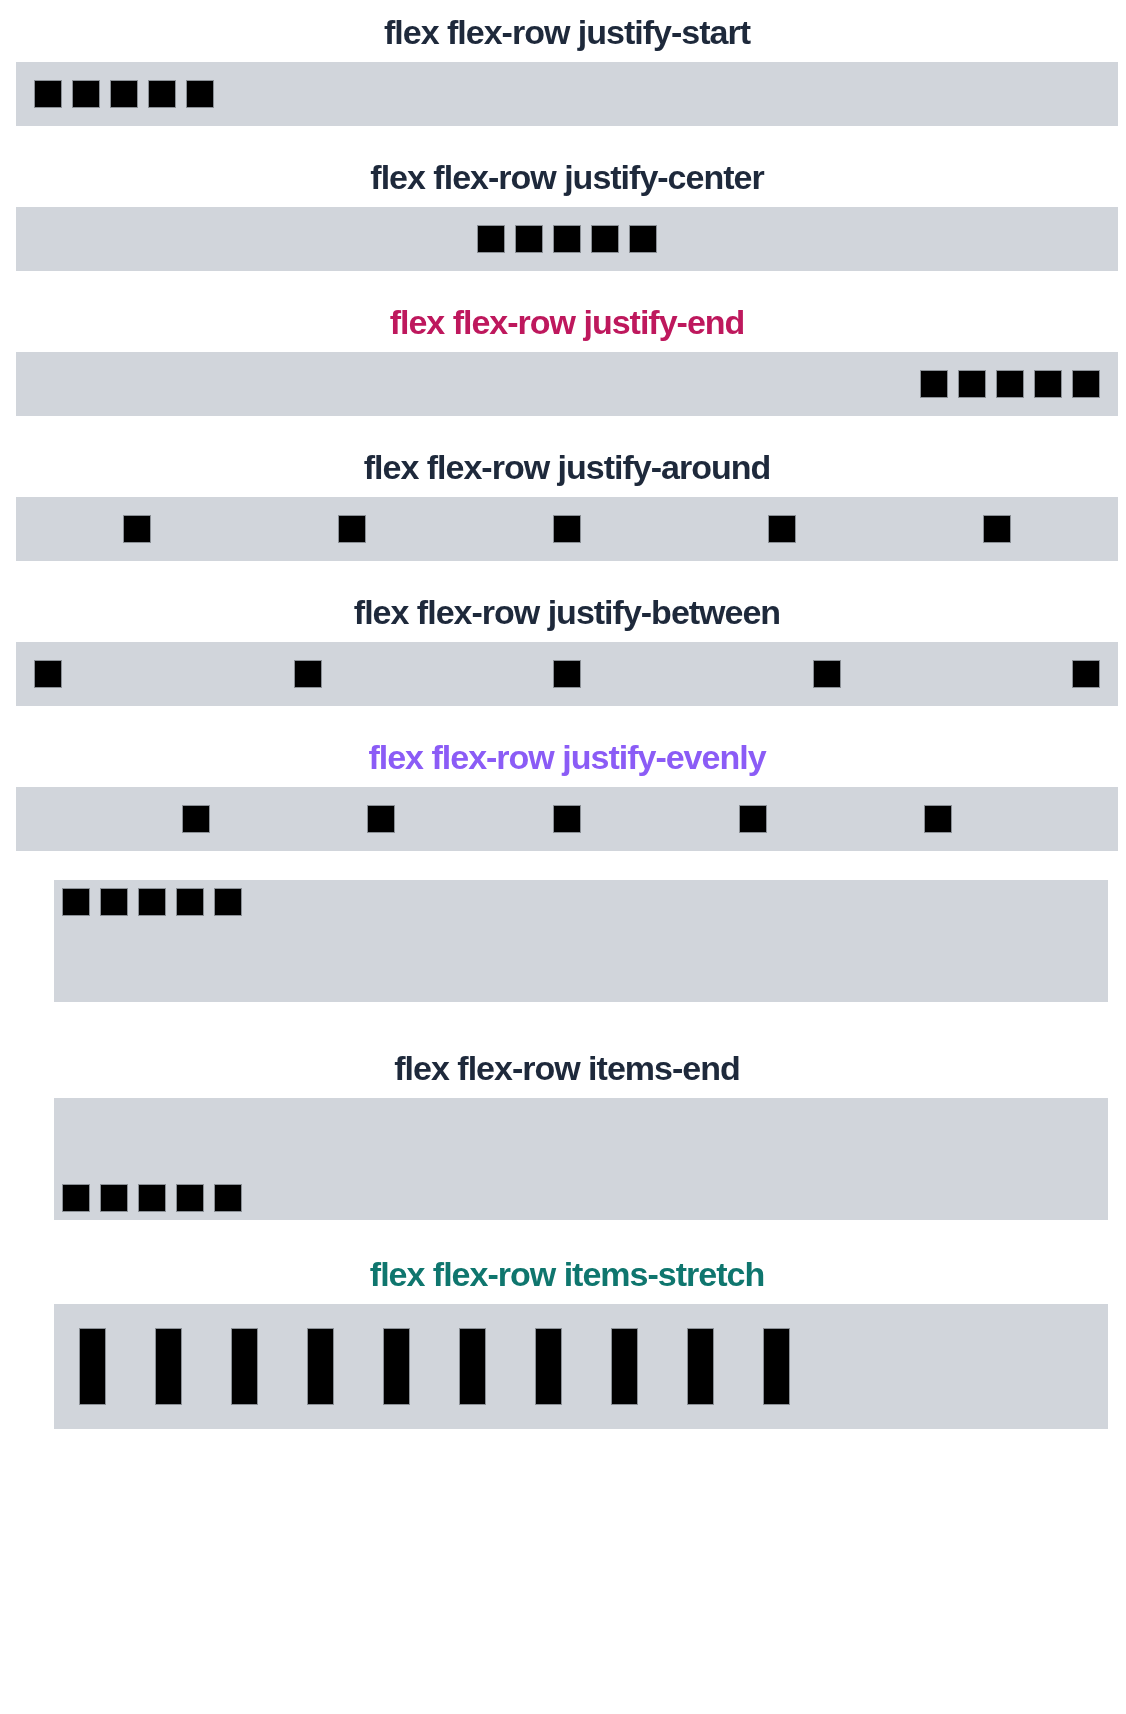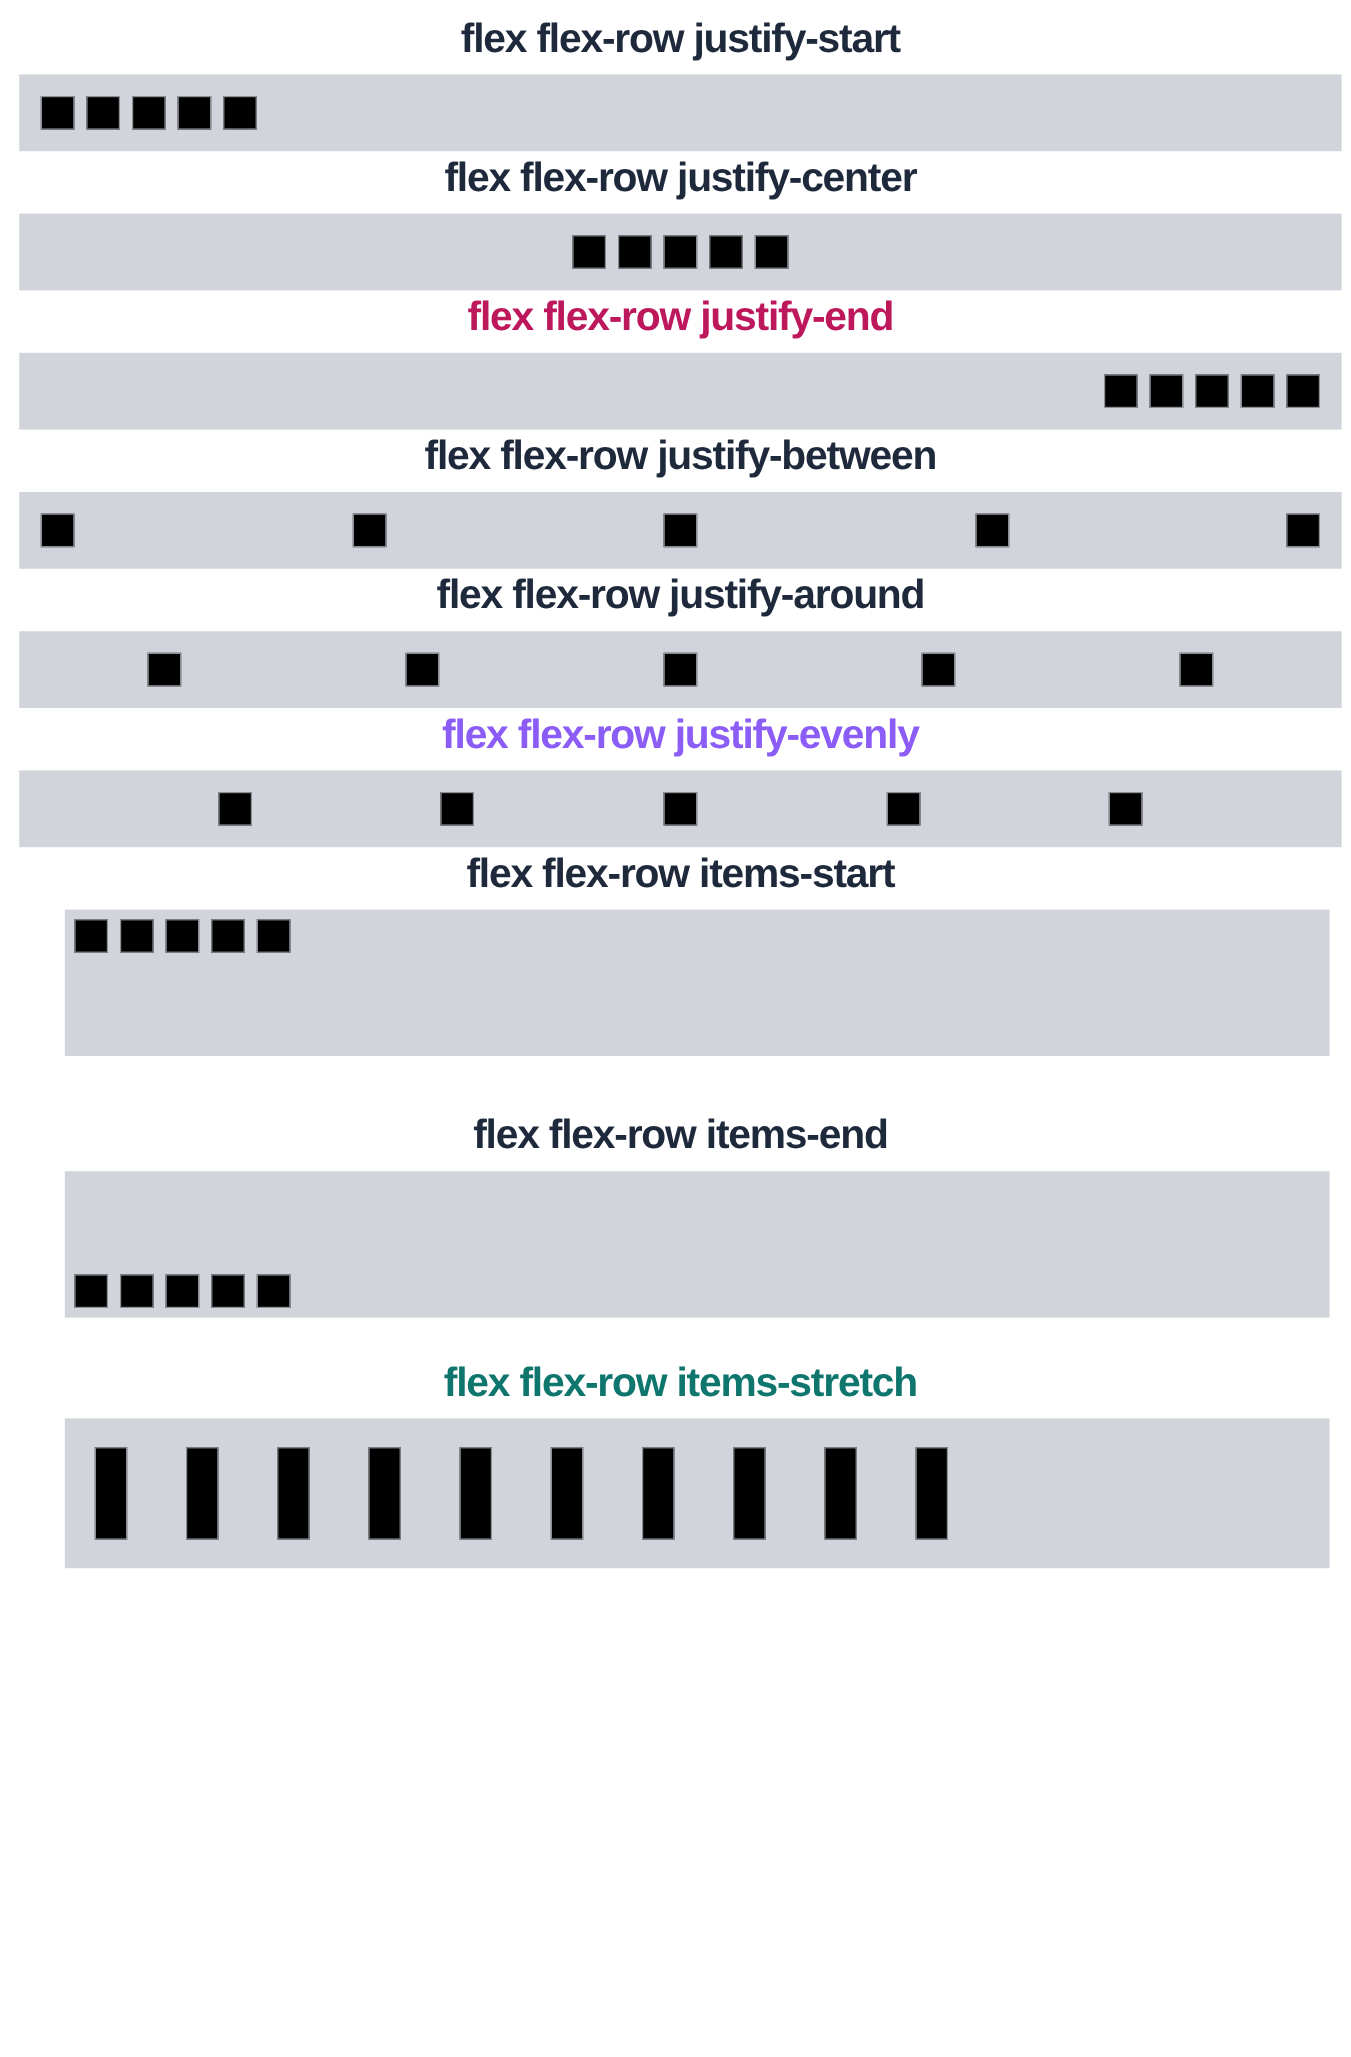--- a/index.html
+++ b/index.html
@@ -10,21 +10,21 @@
   }
   body {
     font-family: "Liberation Sans", sans-serif;
     padding-top: 10px;
     box-sizing: border-box;
   }
   .section {
     width: 1102px;
     margin: 0 8px 0 16px;
   }
-  .section.justify { }
+  .section.justify { margin-bottom: 29px; }
   .section.items   { margin-bottom: 32px; }
   .section.stretch-sec { margin-bottom: 0; }
   .demo-title {
     font-size: 34px;
     font-weight: 700;
     line-height: 44px;
     letter-spacing: -1px;
     color: #1e293b;
     text-align: center;
     margin: 0 0 8px 0;
@@ -101,51 +101,50 @@
       <h2 class="demo-title" style="color: #be185d;">flex flex-row justify-end</h2>
       <div class="flex-bar short" style="background: rgb(209, 213, 219); justify-content: flex-end; align-items: center;">
         <div class="sq" style="background: rgb(0, 0, 0); border-color: rgb(139, 144, 150);"></div>
         <div class="sq" style="background: rgb(0, 0, 0); border-color: rgb(139, 144, 150);"></div>
         <div class="sq" style="background: rgb(0, 0, 0); border-color: rgb(139, 144, 150);"></div>
         <div class="sq" style="background: rgb(0, 0, 0); border-color: rgb(139, 144, 150);"></div>
         <div class="sq" style="background: rgb(0, 0, 0); border-color: rgb(139, 144, 150);"></div>
       </div>
     </section>
     <section class="section justify">
-      <h2 class="demo-title" style="color: rgb(30, 41, 59);">flex flex-row justify-between</h2>
-      <div class="flex-bar short" style="background: rgb(209, 213, 219); justify-content: space-between; align-items: center;">
+      <h2 class="demo-title" style="color: rgb(30, 41, 59);">flex flex-row justify-around</h2>
+      <div class="flex-bar short" style="background: rgb(209, 213, 219); justify-content: space-around; align-items: center;">
         <div class="sq" style="background: rgb(0, 0, 0); border-color: rgb(139, 144, 150);"></div>
         <div class="sq" style="background: rgb(0, 0, 0); border-color: rgb(139, 144, 150);"></div>
         <div class="sq" style="background: rgb(0, 0, 0); border-color: rgb(139, 144, 150);"></div>
         <div class="sq" style="background: rgb(0, 0, 0); border-color: rgb(139, 144, 150);"></div>
         <div class="sq" style="background: rgb(0, 0, 0); border-color: rgb(139, 144, 150);"></div>
       </div>
     </section>
     <section class="section justify">
-      <h2 class="demo-title" style="color: rgb(30, 41, 59);">flex flex-row justify-around</h2>
-      <div class="flex-bar short" style="background: rgb(209, 213, 219); justify-content: space-around; align-items: center;">
+      <h2 class="demo-title" style="color: rgb(30, 41, 59);">flex flex-row justify-between</h2>
+      <div class="flex-bar short" style="background: rgb(209, 213, 219); justify-content: space-between; align-items: center;">
         <div class="sq" style="background: rgb(0, 0, 0); border-color: rgb(139, 144, 150);"></div>
         <div class="sq" style="background: rgb(0, 0, 0); border-color: rgb(139, 144, 150);"></div>
         <div class="sq" style="background: rgb(0, 0, 0); border-color: rgb(139, 144, 150);"></div>
         <div class="sq" style="background: rgb(0, 0, 0); border-color: rgb(139, 144, 150);"></div>
         <div class="sq" style="background: rgb(0, 0, 0); border-color: rgb(139, 144, 150);"></div>
       </div>
     </section>
     <section class="section justify">
       <h2 class="demo-title" style="color: #8b5cf6;">flex flex-row justify-evenly</h2>
       <div class="flex-bar short" style="background: rgb(209, 213, 219); justify-content: space-evenly; align-items: center;">
         <div class="sq" style="background: rgb(0, 0, 0); border-color: rgb(139, 144, 150);"></div>
         <div class="sq" style="background: rgb(0, 0, 0); border-color: rgb(139, 144, 150);"></div>
         <div class="sq" style="background: rgb(0, 0, 0); border-color: rgb(139, 144, 150);"></div>
         <div class="sq" style="background: rgb(0, 0, 0); border-color: rgb(139, 144, 150);"></div>
         <div class="sq" style="background: rgb(0, 0, 0); border-color: rgb(139, 144, 150);"></div>
       </div>
     </section>
     <section class="section items">
-      <h2 class="demo-title" style="color: rgb(30, 41, 59);">flex flex-row items-start</h2>
       <div class="flex-bar tall" style="background: rgb(209, 213, 219); justify-content: flex-start; align-items: flex-start;">
         <div class="sq" style="background: rgb(0, 0, 0); border-color: rgb(139, 144, 150);"></div>
         <div class="sq" style="background: rgb(0, 0, 0); border-color: rgb(139, 144, 150);"></div>
         <div class="sq" style="background: rgb(0, 0, 0); border-color: rgb(139, 144, 150);"></div>
         <div class="sq" style="background: rgb(0, 0, 0); border-color: rgb(139, 144, 150);"></div>
         <div class="sq" style="background: rgb(0, 0, 0); border-color: rgb(139, 144, 150);"></div>
       </div>
     </section>
     <section class="section items">
       <h2 class="demo-title" style="color: rgb(30, 41, 59); margin-top: 44px;">flex flex-row items-end</h2>

